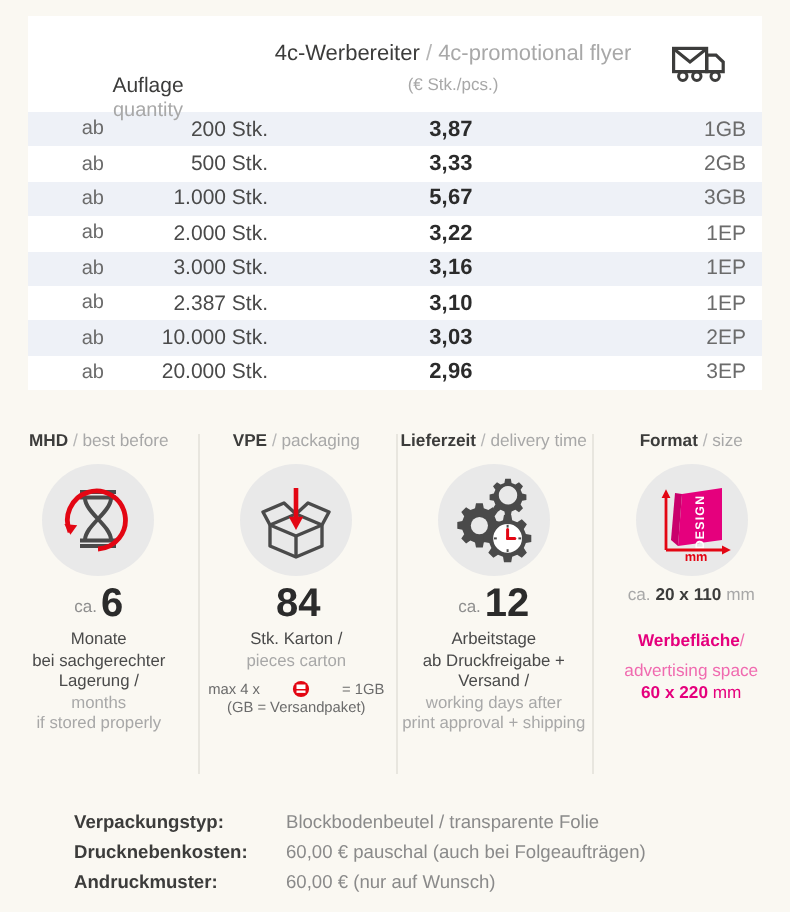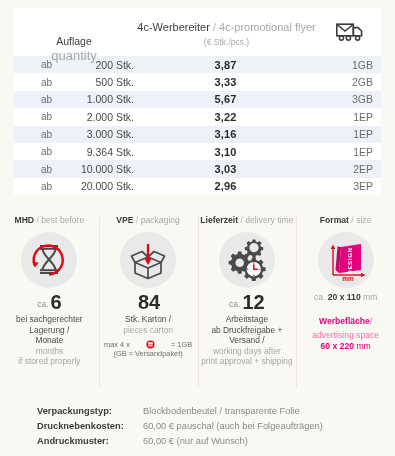--- a/index.html
+++ b/index.html
@@ -15,21 +15,21 @@
   
   .table-card{
     position:absolute;left:14px;top:8px;width:367px;
     background:#ffffff;
   }
   .thead{
     display:flex;align-items:center;height:48px;padding:0 0 0 0;
   }
   .th-qty{width:120px;text-align:center;line-height:1.25;}
   .th-qty .de{font-size:10.5px;color:#3c3c3b;display:block;margin-top:35px;}
-  .th-qty .en{font-size:13px;color:#a8a8a8;display:block;}
+  .th-qty .en{font-size:10px;color:#a8a8a8;display:block;}
   .th-mid{flex:1;text-align:center;line-height:1.3;}
   .th-mid .de{font-size:11px;color:#3c3c3b;}
   .th-mid .sep{color:#b5b5b5;}
   .th-mid .en{color:#a8a8a8;}
   .th-mid .sub{display:block;font-size:8.5px;color:#a8a8a8;margin-top:1px;}
   .th-icon{width:62px;display:flex;align-items:center;justify-content:center;}
 
   .row{display:flex;align-items:center;height:17.4px;font-size:10.5px;}
   .row.alt{background:#eef1f7;}
   .row .c-ab{width:38px;text-align:right;color:#6b6b6b;font-size:10px;}
@@ -142,21 +142,21 @@
         <span class="c-code">1EP</span>
       </div>
       <div class="row alt">
         <span class="c-ab">ab</span>
         <span class="c-qty">3.000 Stk.</span>
         <span class="c-price">3,16</span>
         <span class="c-code">1EP</span>
       </div>
       <div class="row">
         <span class="c-ab">ab</span>
-        <span class="c-qty">9.364 Stk.</span>
+        <span class="c-qty">2.387 Stk.</span>
         <span class="c-price">3,10</span>
         <span class="c-code">1EP</span>
       </div>
       <div class="row alt">
         <span class="c-ab">ab</span>
         <span class="c-qty">10.000 Stk.</span>
         <span class="c-price">3,03</span>
         <span class="c-code">2EP</span>
       </div>
       <div class="row">
@@ -186,22 +186,22 @@
             <path d="M18.5 14 C18.5 21 31.5 28 31.5 35 M31.5 14 C31.5 21 18.5 28 18.5 35"></path>
           </g>
           <path d="M11 31 A14.5 14.5 0 1 1 25 39.5" fill="none" stroke="#e30613" stroke-width="2.4"></path>
           <path d="M8.2 27 L11.2 32.4 L14.6 27.6 Z" fill="#e30613"></path>
         </svg>
       </div>
       <div class="bignum">
         <span class="ca">ca.</span><span>6</span>
       </div>
       <div class="feat-lines">
+        <span class="de">Monate</span>
         <span class="de">bei sachgerechter Lagerung /</span>
-        <span class="de">Monate</span>
         <span class="en">months</span>
         <span class="en">if stored properly</span>
       </div>
     </div>
 
     <div class="feat">
       <div class="feat-title">
         <span>VPE</span>
         <span class="sep">/</span>
         <span class="en">packaging</span>

